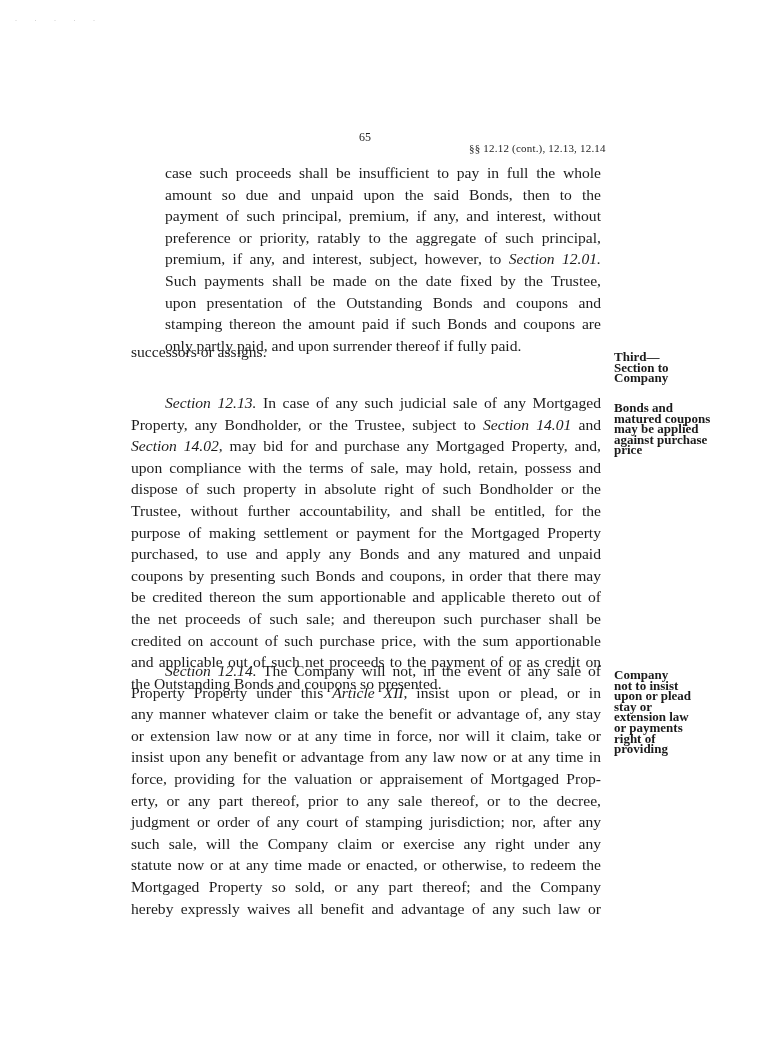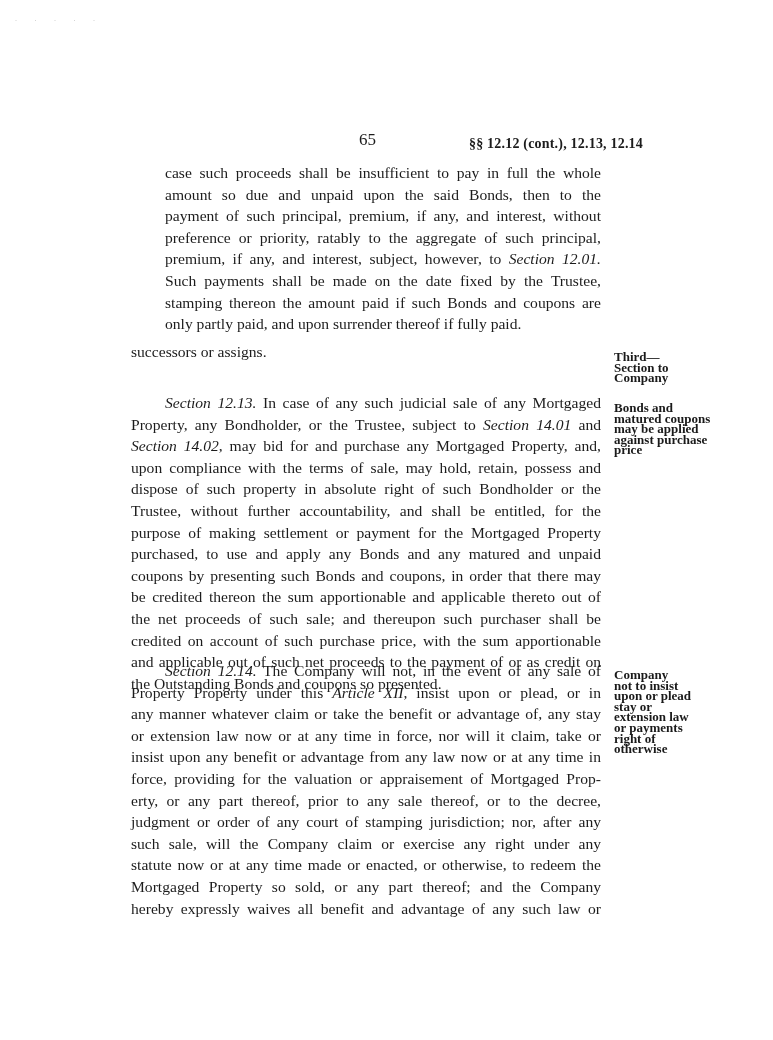--- a/index.html
+++ b/index.html
@@ -1,20 +1,20 @@
 <!DOCTYPE html>
 <html><head>
 <meta charset="utf-8">
 <style>
   html, body { margin: 0; padding: 0; background: #ffffff; }
   body { width: 773px; height: 1040px; position: relative; overflow: hidden;
          font-family: "Liberation Serif", "DejaVu Serif", serif; color: #1c1c1c; }
   .specks { position: absolute; top: 18px; left: 15px; font-size: 6px; color: #9a9a9a; letter-spacing: 8px; }
-  .page-number { position: absolute; top: 130px; left: 359px; font-size: 17px; }
-  .running-head { position: absolute; top: 136px; left: 469px; font-size: 14px; font-weight: bold; letter-spacing: 0.2px; }
+  .page-number { position: absolute; top: 130px; left: 359px; font-size: 12px; }
+  .running-head { position: absolute; top: 142px; left: 469px; font-size: 11px; font-weight: normal; letter-spacing: 0.2px; }
   .block { position: absolute; font-size: 15.6px; line-height: 21.6px; text-align: justify; }
   .block .ln { display: block; text-align: justify; text-align-last: justify; white-space: nowrap; height: 21.6px; }
   .block .ln.last { text-align-last: left; }
   .block .ln.indent { padding-left: 34px; }
   #block-cont { top: 162px; left: 165px; width: 436px; }
   #block-third { top: 341px; left: 131px; width: 470px; }
   #block-1213 { top: 392px; left: 131px; width: 470px; }
   #block-1214 { top: 660px; left: 131px; width: 470px; }
   .margin-note { position: absolute; left: 614px; font-size: 13px; font-weight: bold; line-height: 10.6px; color: #1a1a1a; }
   .margin-note .ln { display: block; white-space: nowrap; }
@@ -31,20 +31,21 @@
 <div class="page-number">65</div>
 <div class="running-head">§§ 12.12 (cont.), 12.13, 12.14</div>
 
 <div class="block" id="block-cont">
   <span class="ln">case such proceeds shall be insufficient to pay in full the whole</span>
   <span class="ln">amount so due and unpaid upon the said Bonds, then to the</span>
   <span class="ln">payment of such principal, premium, if any, and interest, without</span>
   <span class="ln">preference or priority, ratably to the aggregate of such principal,</span>
   <span class="ln" style="letter-spacing: -0.000236742px;"><span>premium, if any, and interest, subject, however, to </span><i>Section 12.01.</i></span>
   <span class="ln">Such payments shall be made on the date fixed by the Trustee,</span>
+  <span class="ln">upon presentation of the Outstanding Bonds and coupons and</span>
   <span class="ln">stamping thereon the amount paid if such Bonds and coupons are</span>
   <span class="ln last">only partly paid, and upon surrender thereof if fully paid.</span>
 </div>
 
 <div class="block" id="block-third">
   <span class="ln last">successors or assigns.</span>
 </div>
 
 <div class="block" id="block-1213">
   <span class="ln indent"><i>Section 12.13.</i><span> In case of any such judicial sale of any Mortgaged</span></span>
@@ -93,14 +94,14 @@
 </div>
 
 <div class="margin-note" id="note-1214">
   <span class="ln">Company</span>
   <span class="ln">not to insist</span>
   <span class="ln">upon or plead</span>
   <span class="ln">stay or</span>
   <span class="ln">extension law</span>
   <span class="ln it">or payments</span>
   <span class="ln">right of</span>
-  <span class="ln">otherwise</span>
+  <span class="ln">providing</span>
 </div>
 
 </body></html>

